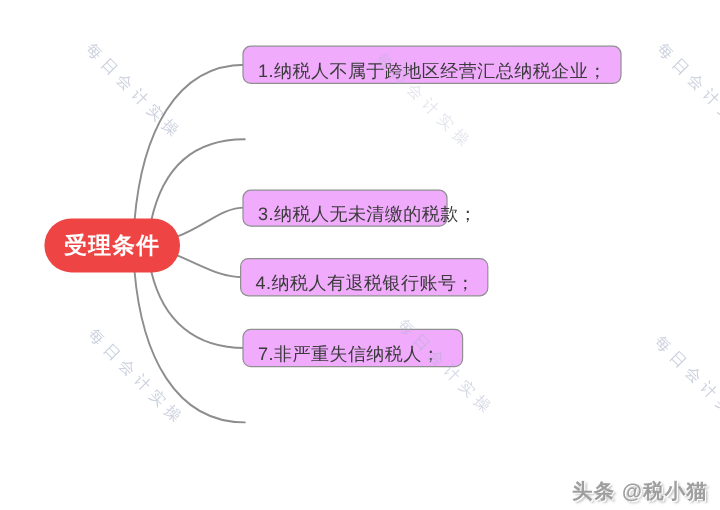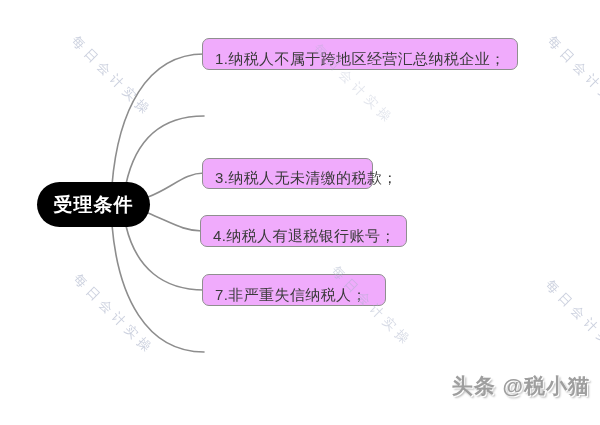--- a/index.html
+++ b/index.html
@@ -3,21 +3,21 @@
 <meta charset="utf-8">
 <style>
   html,body{margin:0;padding:0;background:#fff;}
   .canvas{
     position:relative;width:600px;height:425px;background:#ffffff;
     font-family:"Liberation Sans","DejaVu Sans",sans-serif;overflow:hidden;
   }
   .connector-svg{position:absolute;left:0;top:0;width:600px;height:425px;}
   .root-node{
     position:absolute;left:37px;top:182px;width:113px;height:45px;
-    background:#000000;border-radius:23px;color:#ffffff;
+    background:#ef4444;border-radius:23px;color:#ffffff;
     display:flex;align-items:center;justify-content:center;
     font-size:19px;font-weight:bold;letter-spacing:1px;
   }
   .branch-box{
     position:absolute;background:#f0abfc;border:1.5px solid #8f8f8f;border-radius:7px;
     display:flex;align-items:flex-end;box-sizing:border-box;
     padding:0 8px 0 12px;font-size:15px;color:#3a3a3a;
     letter-spacing:0.4px;white-space:nowrap;
   }
   .b1{left:202px;top:38px;width:316px;height:32px;}
@@ -31,22 +31,22 @@
     color:rgba(168,176,200,0.60);transform:rotate(45deg);transform-origin:0 0;
     pointer-events:none;
   }
   .wm1{left:80px;top:32px;}
   .wm2{left:322px;top:40px;opacity:.55;}
   .wm3{left:556px;top:32px;}
   .wm4{left:82px;top:270px;}
   .wm5{left:340px;top:262px;opacity:.8;}
   .wm6{left:554px;top:276px;}
   .credit{
-    position:absolute;right:10px;bottom:25px;
-    font-size:21px;font-weight:bold;color:#9e9e9e;
+    position:absolute;right:10px;bottom:4px;
+    font-size:17px;font-weight:bold;color:#9e9e9e;
     text-shadow:1px 1px 0 #ffffff,2px 2px 2px #b5b5b5;
     letter-spacing:1px;
   }
 </style>
 </head>
 <body>
 
 <div class="canvas">
 
   <svg class="connector-svg" viewBox="0 0 600 425" xmlns="http://www.w3.org/2000/svg">

